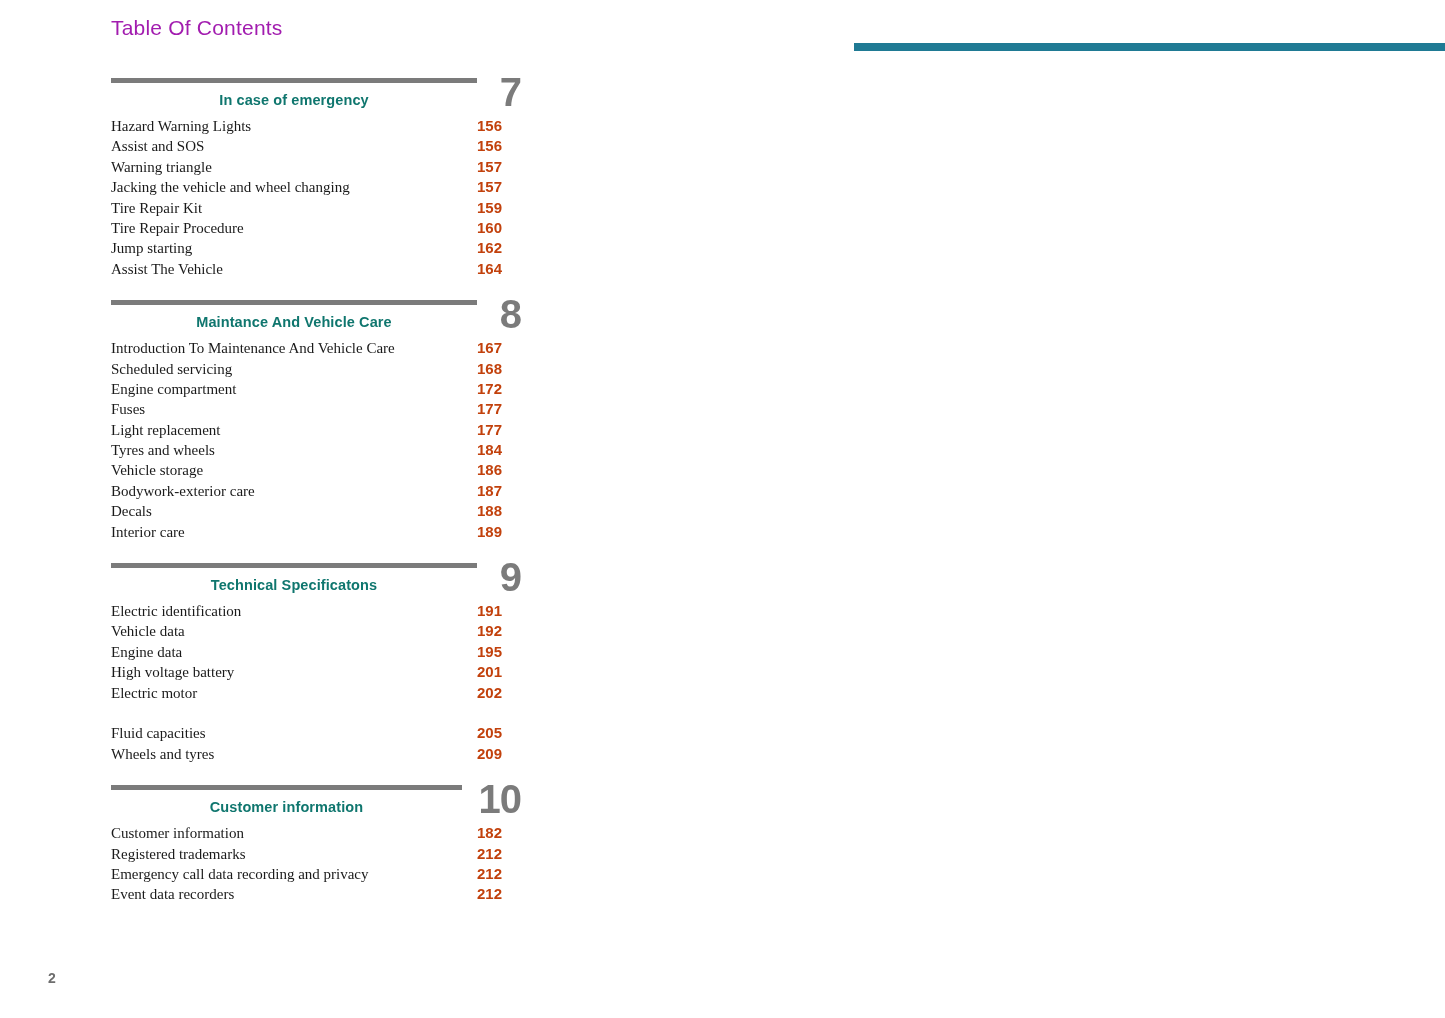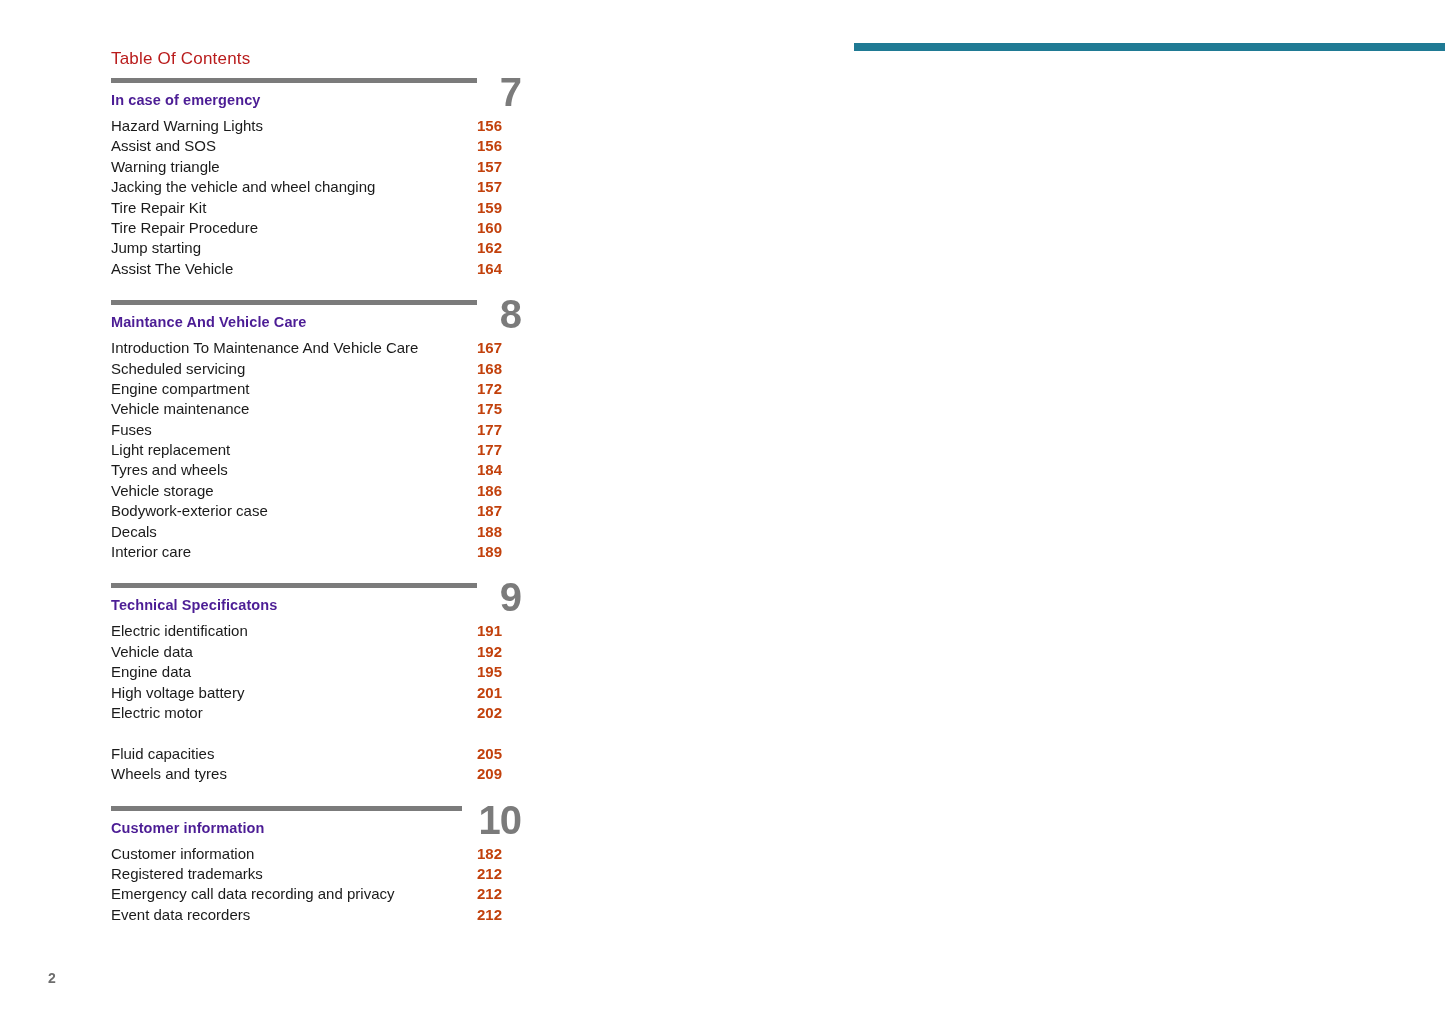--- a/index.html
+++ b/index.html
@@ -12,23 +12,23 @@
     background: #ffffff;
     font-family: "Liberation Sans", sans-serif;
     position: relative;
     overflow: hidden;
   }
 
   
   #toc-title {
     position: absolute;
     left: 111px;
-    top: 49px;
-    font-size: 17px;
-    color: #b91c1c;
+    top: 16px;
+    font-size: 21px;
+    color: #a21caf;
     letter-spacing: 0.2px;
     white-space: nowrap;
   }
 
   #accent-bar {
     position: absolute;
     left: 854px;
     top: 43px;
     width: 591px;
     height: 8px;
@@ -60,24 +60,24 @@
     background: #7b7b7b;
   }
   .sec-head.w1 .sec-rule { right: 44px; }
   .sec-head.w2 .sec-rule { right: 59px; }
 
   .sec-title {
     position: absolute;
     left: 0;
     right: 44px;
     top: 14px;
-    text-align: left;
+    text-align: center;
     font-size: 14.5px;
     font-weight: bold;
-    color: #4c1d95;
+    color: #0f766e;
     letter-spacing: 0.1px;
     white-space: nowrap;
   }
   .sec-head.w2 .sec-title { right: 59px; }
 
   .sec-num {
     position: absolute;
     right: 0;
     top: -6px;
     font-size: 40px;
@@ -93,20 +93,21 @@
   .entry {
     position: relative;
     height: 20.4px;
     line-height: 20.4px;
     font-size: 15px;
     color: #1a1a1a;
     white-space: nowrap;
   }
   .entry .label {
     display: inline-block;
+    font-family: Liberation Serif, serif;
   }
   .entry .page {
     position: absolute;
     right: 19px;
     top: 0;
     font-weight: bold;
     font-size: 15px;
     color: #c2410c;
   }
   .entry.spacer {
@@ -155,26 +156,25 @@
     <div class="section">
       <div class="sec-head w1">
         <div class="sec-rule"></div>
         <div class="sec-title">Maintance And Vehicle Care</div>
         <div class="sec-num">8</div>
       </div>
       <div class="entries">
         <div class="entry"><span class="label">Introduction To Maintenance And Vehicle Care</span><span class="page">167</span></div>
         <div class="entry"><span class="label">Scheduled servicing</span><span class="page">168</span></div>
         <div class="entry"><span class="label">Engine compartment</span><span class="page">172</span></div>
-        <div class="entry"><span class="label">Vehicle maintenance</span><span class="page">175</span></div>
         <div class="entry"><span class="label">Fuses</span><span class="page">177</span></div>
         <div class="entry"><span class="label">Light replacement</span><span class="page">177</span></div>
         <div class="entry"><span class="label">Tyres and wheels</span><span class="page">184</span></div>
         <div class="entry"><span class="label">Vehicle storage</span><span class="page">186</span></div>
-        <div class="entry"><span class="label">Bodywork-exterior case</span><span class="page">187</span></div>
+        <div class="entry"><span class="label">Bodywork-exterior care</span><span class="page">187</span></div>
         <div class="entry"><span class="label">Decals</span><span class="page">188</span></div>
         <div class="entry"><span class="label">Interior care</span><span class="page">189</span></div>
       </div>
     </div>
     <div class="sec-gap"></div>
     <div class="section">
       <div class="sec-head w1">
         <div class="sec-rule"></div>
         <div class="sec-title">Technical Specificatons</div>
         <div class="sec-num">9</div>

